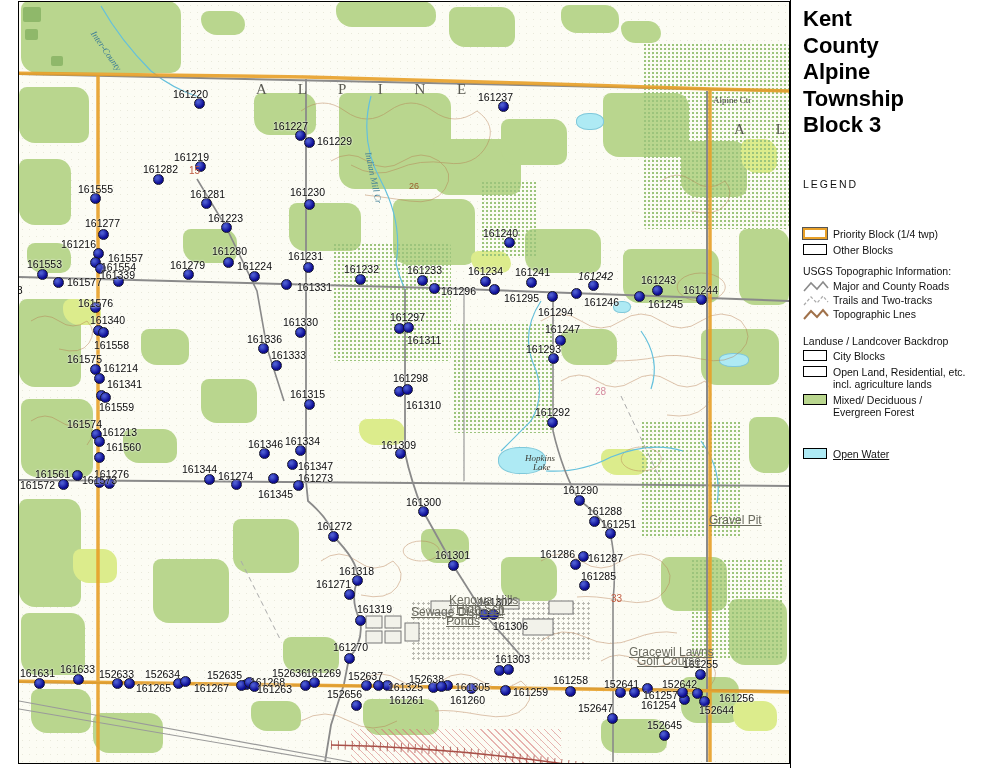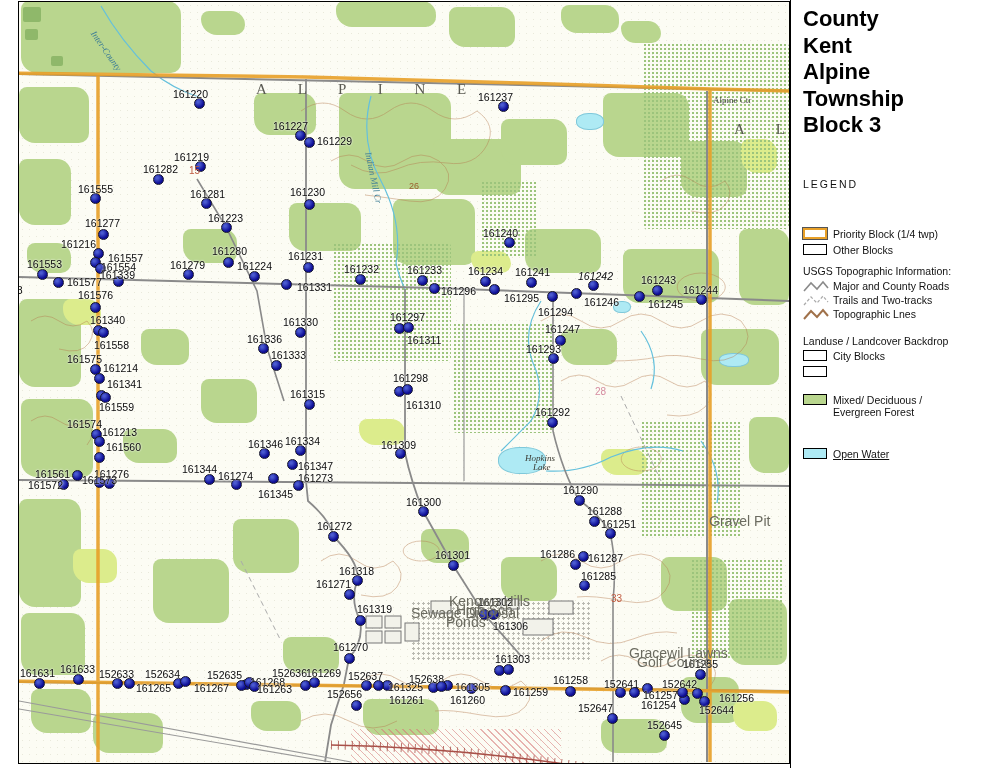--- a/index.html
+++ b/index.html
@@ -24,21 +24,21 @@
   #topo-svg{position:absolute;left:0;top:0;}
   .dot{position:absolute;width:11px;height:11px;border-radius:50%;
        background:radial-gradient(circle at 35% 32%, #4a5ad0 12%, #0d0d96 65%);
        border:1.5px solid #14142e;box-sizing:border-box;}
   .plabel{position:absolute;font-size:10.5px;line-height:11px;color:#0a0a0a;white-space:nowrap;
           text-shadow:0 0 2px #ffffffc9, 0 0 2px #ffffffc9;}
   .pl{position:absolute;white-space:nowrap;}
   .pl-big{font-family:"Liberation Serif","DejaVu Serif",serif;font-size:15px;letter-spacing:14px;color:#5a5a52;}
   .pl-town{font-family:"Liberation Serif","DejaVu Serif",serif;font-size:9px;color:#444;}
   .pl-feat{font-family:"Liberation Serif","DejaVu Serif",serif;font-style:italic;font-size:9px;color:#3a3a32;}
-  .pl-gray{font-size:14px;color:#6b6b60;}
+  .pl-gray{font-size:12px;color:#6b6b60;text-decoration:underline;}
   .pl-stream{font-family:"Liberation Serif","DejaVu Serif",serif;font-style:italic;font-size:9px;color:#3d7d96;transform-origin:0 0;}
   .pl-brown{font-size:9px;color:#9a6030;}
   .pl-red{font-size:10px;color:#c05a40;}
   .pl-pink{font-size:10px;color:#d58ca0;}
   .pl-point{font-size:10.5px;color:#0a0a0a;}
 
   
   #panel{position:absolute;left:790px;top:0;width:210px;height:768px;background:#fff;
          border-left:1px solid #000;box-sizing:border-box;}
   #title{position:absolute;left:12px;top:6px;font-weight:bold;font-size:22px;line-height:26.5px;color:#000;}
@@ -237,21 +237,21 @@
           <div class="plabel" style="left: 8px; top: 257px;">161553</div>
           <div class="dot" style="left: 163.5px; top: 266.5px;"></div>
           <div class="plabel" style="left: 151px; top: 258px;">161279</div>
           <div class="dot" style="left: 203.5px; top: 254.5px;"></div>
           <div class="plabel" style="left: 193px; top: 244px;">161280</div>
           <div class="dot" style="left: 229.5px; top: 268.5px;"></div>
           <div class="plabel" style="left: 218px; top: 259px;">161224</div>
           <div class="dot" style="left: 33.5px; top: 274.5px;"></div>
           <div class="plabel" style="left: 48px; top: 275px;">161577</div>
           <div class="dot" style="left: 70.5px; top: 299.5px;"></div>
-          <div class="plabel" style="left: 59px; top: 288px;">161576</div>
+          <div class="plabel" style="left: 59px; top: 296px;">161576</div>
           <div class="dot" style="left: 261.5px; top: 276.5px;"></div>
           <div class="plabel" style="left: 278px; top: 280px;">161331</div>
           <div class="dot" style="left: 335.5px; top: 271.5px;"></div>
           <div class="plabel" style="left: 325px; top: 262px;">161232</div>
           <div class="dot" style="left: 397.5px; top: 272.5px;"></div>
           <div class="plabel" style="left: 388px; top: 263px;">161233</div>
           <div class="dot" style="left: 409.5px; top: 280.5px;"></div>
           <div class="plabel" style="left: 422px; top: 284px;">161296</div>
           <div class="dot" style="left: 460.5px; top: 273.5px;"></div>
           <div class="plabel" style="left: 449px; top: 264px;">161234</div>
@@ -315,21 +315,21 @@
           <div class="plabel" style="left: 266px; top: 434px;">161334</div>
           <div class="dot" style="left: 375.5px; top: 445.5px;"></div>
           <div class="plabel" style="left: 362px; top: 438px;">161309</div>
           <div class="dot" style="left: 184.5px; top: 471.5px;"></div>
           <div class="plabel" style="left: 163px; top: 462px;">161344</div>
           <div class="dot" style="left: 211.5px; top: 476.5px;"></div>
           <div class="plabel" style="left: 199px; top: 469px;">161274</div>
           <div class="dot" style="left: 52.5px; top: 467.5px;"></div>
           <div class="plabel" style="left: 16px; top: 467px;">161561</div>
           <div class="dot" style="left: 38.5px; top: 476.5px;"></div>
-          <div class="plabel" style="left: 1px; top: 478px; margin-left: 8px;">161572</div>
+          <div class="plabel" style="left: 1px; top: 478px;">161572</div>
           <div class="dot" style="left: 84.5px; top: 475.5px;"></div>
           <div class="plabel" style="left: 75px; top: 467px;">161276</div>
           <div class="dot" style="left: 74.5px; top: 474.5px;"></div>
           <div class="plabel" style="left: 63px; top: 473px;">161573</div>
           <div class="dot" style="left: 267.5px; top: 456.5px;"></div>
           <div class="plabel" style="left: 279px; top: 459px;">161347</div>
           <div class="dot" style="left: 248.5px; top: 470.5px;"></div>
           <div class="plabel" style="left: 279px; top: 471px;">161273</div>
           <div class="dot" style="left: 273.5px; top: 477.5px;"></div>
           <div class="plabel" style="left: 239px; top: 487px;">161345</div>
@@ -449,22 +449,22 @@
           <div class="pl pl-brown" style="left: 390px; top: 179px;">26</div>
           <div class="pl pl-pink" style="left: 576px; top: 384px;">28</div>
           <div class="pl pl-red" style="left: 592px; top: 591px;">33</div>
           <div class="pl pl-red" style="left: 170px; top: 163px;">15</div>
         </div>
     </div>
   </div>
 
   <div id="panel">
     <div id="title">
+      <div>Kent</div>
       <div>County</div>
-      <div>Kent</div>
       <div>Alpine</div>
       <div>Township</div>
       <div>Block 3</div>
     </div>
 
     <div id="legend-heading">LEGEND</div>
 
 
     <div class="leg-row" style="top:228px;">
       <div class="leg-sym">
@@ -512,20 +512,24 @@
     <div class="leg-row" style="top:350px;">
       <div class="leg-sym">
           <div class="sym-rect sym-city cityhatch"></div>
         </div>
       <div>City Blocks</div>
     </div>
     <div class="leg-row" style="top:366px;">
       <div class="leg-sym">
           <div class="sym-rect sym-plain"></div>
         </div>
+      <div>
+        <div>Open Land, Residential, etc.</div>
+        <div>incl. agriculture lands</div>
+      </div>
     </div>
     <div class="leg-row" style="top:394px;">
       <div class="leg-sym">
           <div class="sym-rect sym-forest"></div>
         </div>
       <div>
         <div>Mixed/ Deciduous /</div>
         <div>Evergreen Forest</div>
       </div>
     </div>

